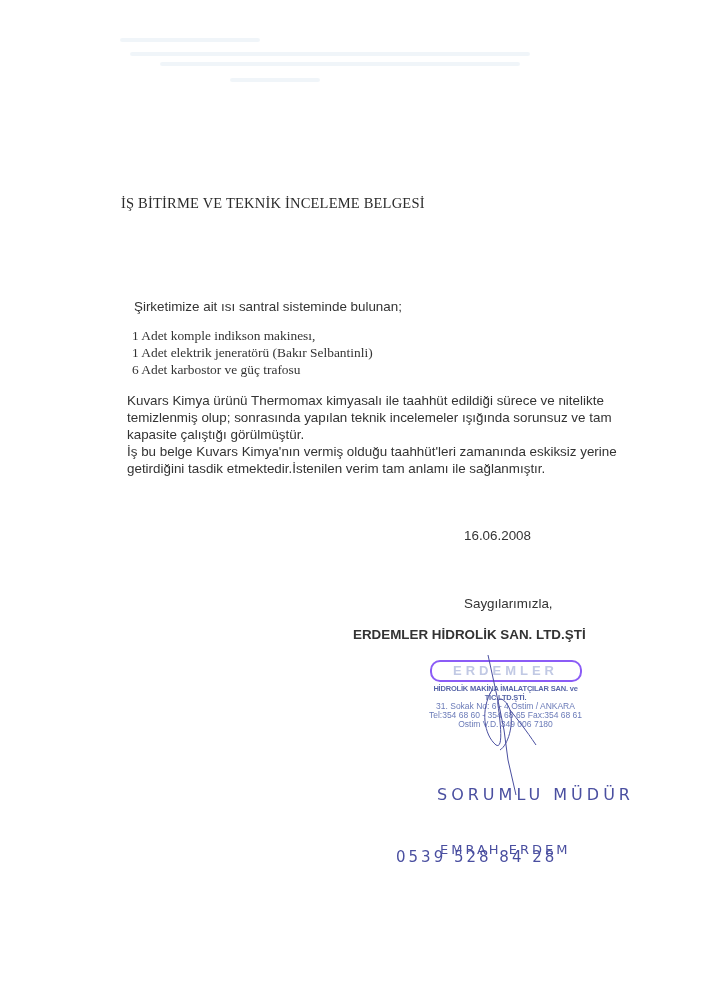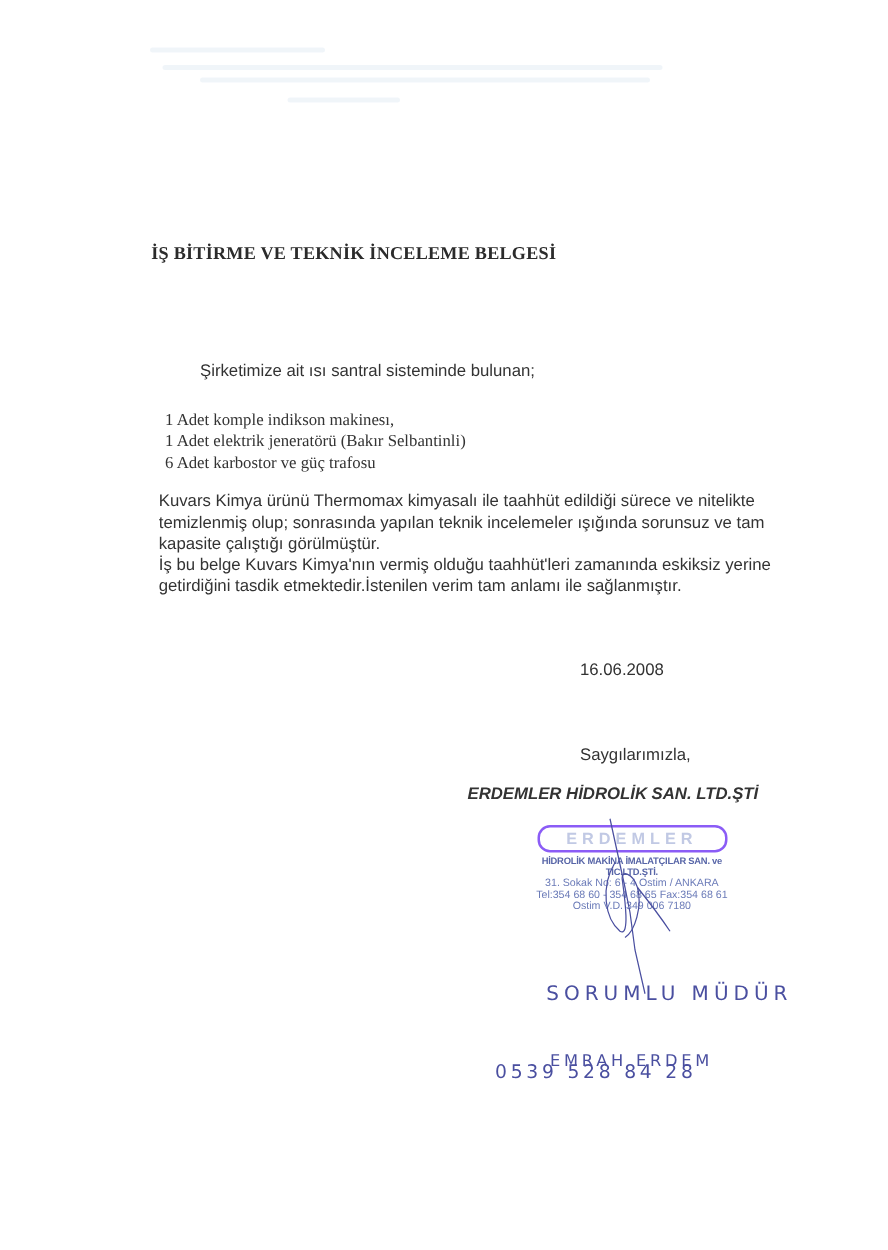--- a/index.html
+++ b/index.html
@@ -4,32 +4,32 @@
   <style>
     html, body { margin: 0; padding: 0; }
     body {
       width: 710px; height: 1000px; background: #ffffff; position: relative; overflow: hidden;
       font-family: "Liberation Sans", sans-serif; color: #2a2a2a;
     }
     .watermark { position: absolute; left: 110px; top: 30px; width: 460px; height: 60px; opacity: 0.5; }
     .wm-line { position: absolute; height: 4px; background: #e3ecf5; border-radius: 2px; }
     .title {
       position: absolute; left: 121px; top: 195px;
-      font-family: "Liberation Serif", serif; font-weight: bold; font-size: 14.5px;
+      font-family: "Liberation Serif", serif; font-weight: normal; font-size: 14.5px;
       letter-spacing: 0.2px; color: #2b2b2b;
     }
     .txt { position: absolute; font-size: 13.4px; line-height: 17px; color: #333; white-space: nowrap; }
-    .intro { left: 134px; top: 288px; margin-left: 26px; }
+    .intro { left: 134px; top: 298px; }
     .items { left: 132px; top: 327px; }
     .items div { height: 17px; font-family: Liberation Serif, serif; }
     .body-p { left: 86px; top: 392px; margin-left: 41px; }
     .body-p div { height: 17px; }
     .date { left: 464px; top: 527px; }
     .regards { left: 464px; top: 595px; }
-    .company { left: 374px; top: 626px; font-weight: bold; font-style: italic; }
+    .company { left: 353px; top: 626px; font-weight: bold; }
     .stamp {
       position: absolute; left: 418px; top: 660px; width: 175px; height: 70px;
       color: #6b7bb8; font-size: 8.5px; line-height: 9px; text-align: center;
     }
     .stamp-logo {
       margin: 0 auto 2px auto; width: 148px; height: 18px; border: 2px solid #8b5cf6; border-radius: 10px;
       font-weight: bold; font-size: 13px; letter-spacing: 4px; color: #c1c9e4; line-height: 18px;
     }
     .stamp-name { font-weight: bold; font-size: 7.5px; color: #5866a8; letter-spacing: -0.2px; }
     .sig-svg { position: absolute; left: 470px; top: 650px; width: 90px; height: 150px; }

